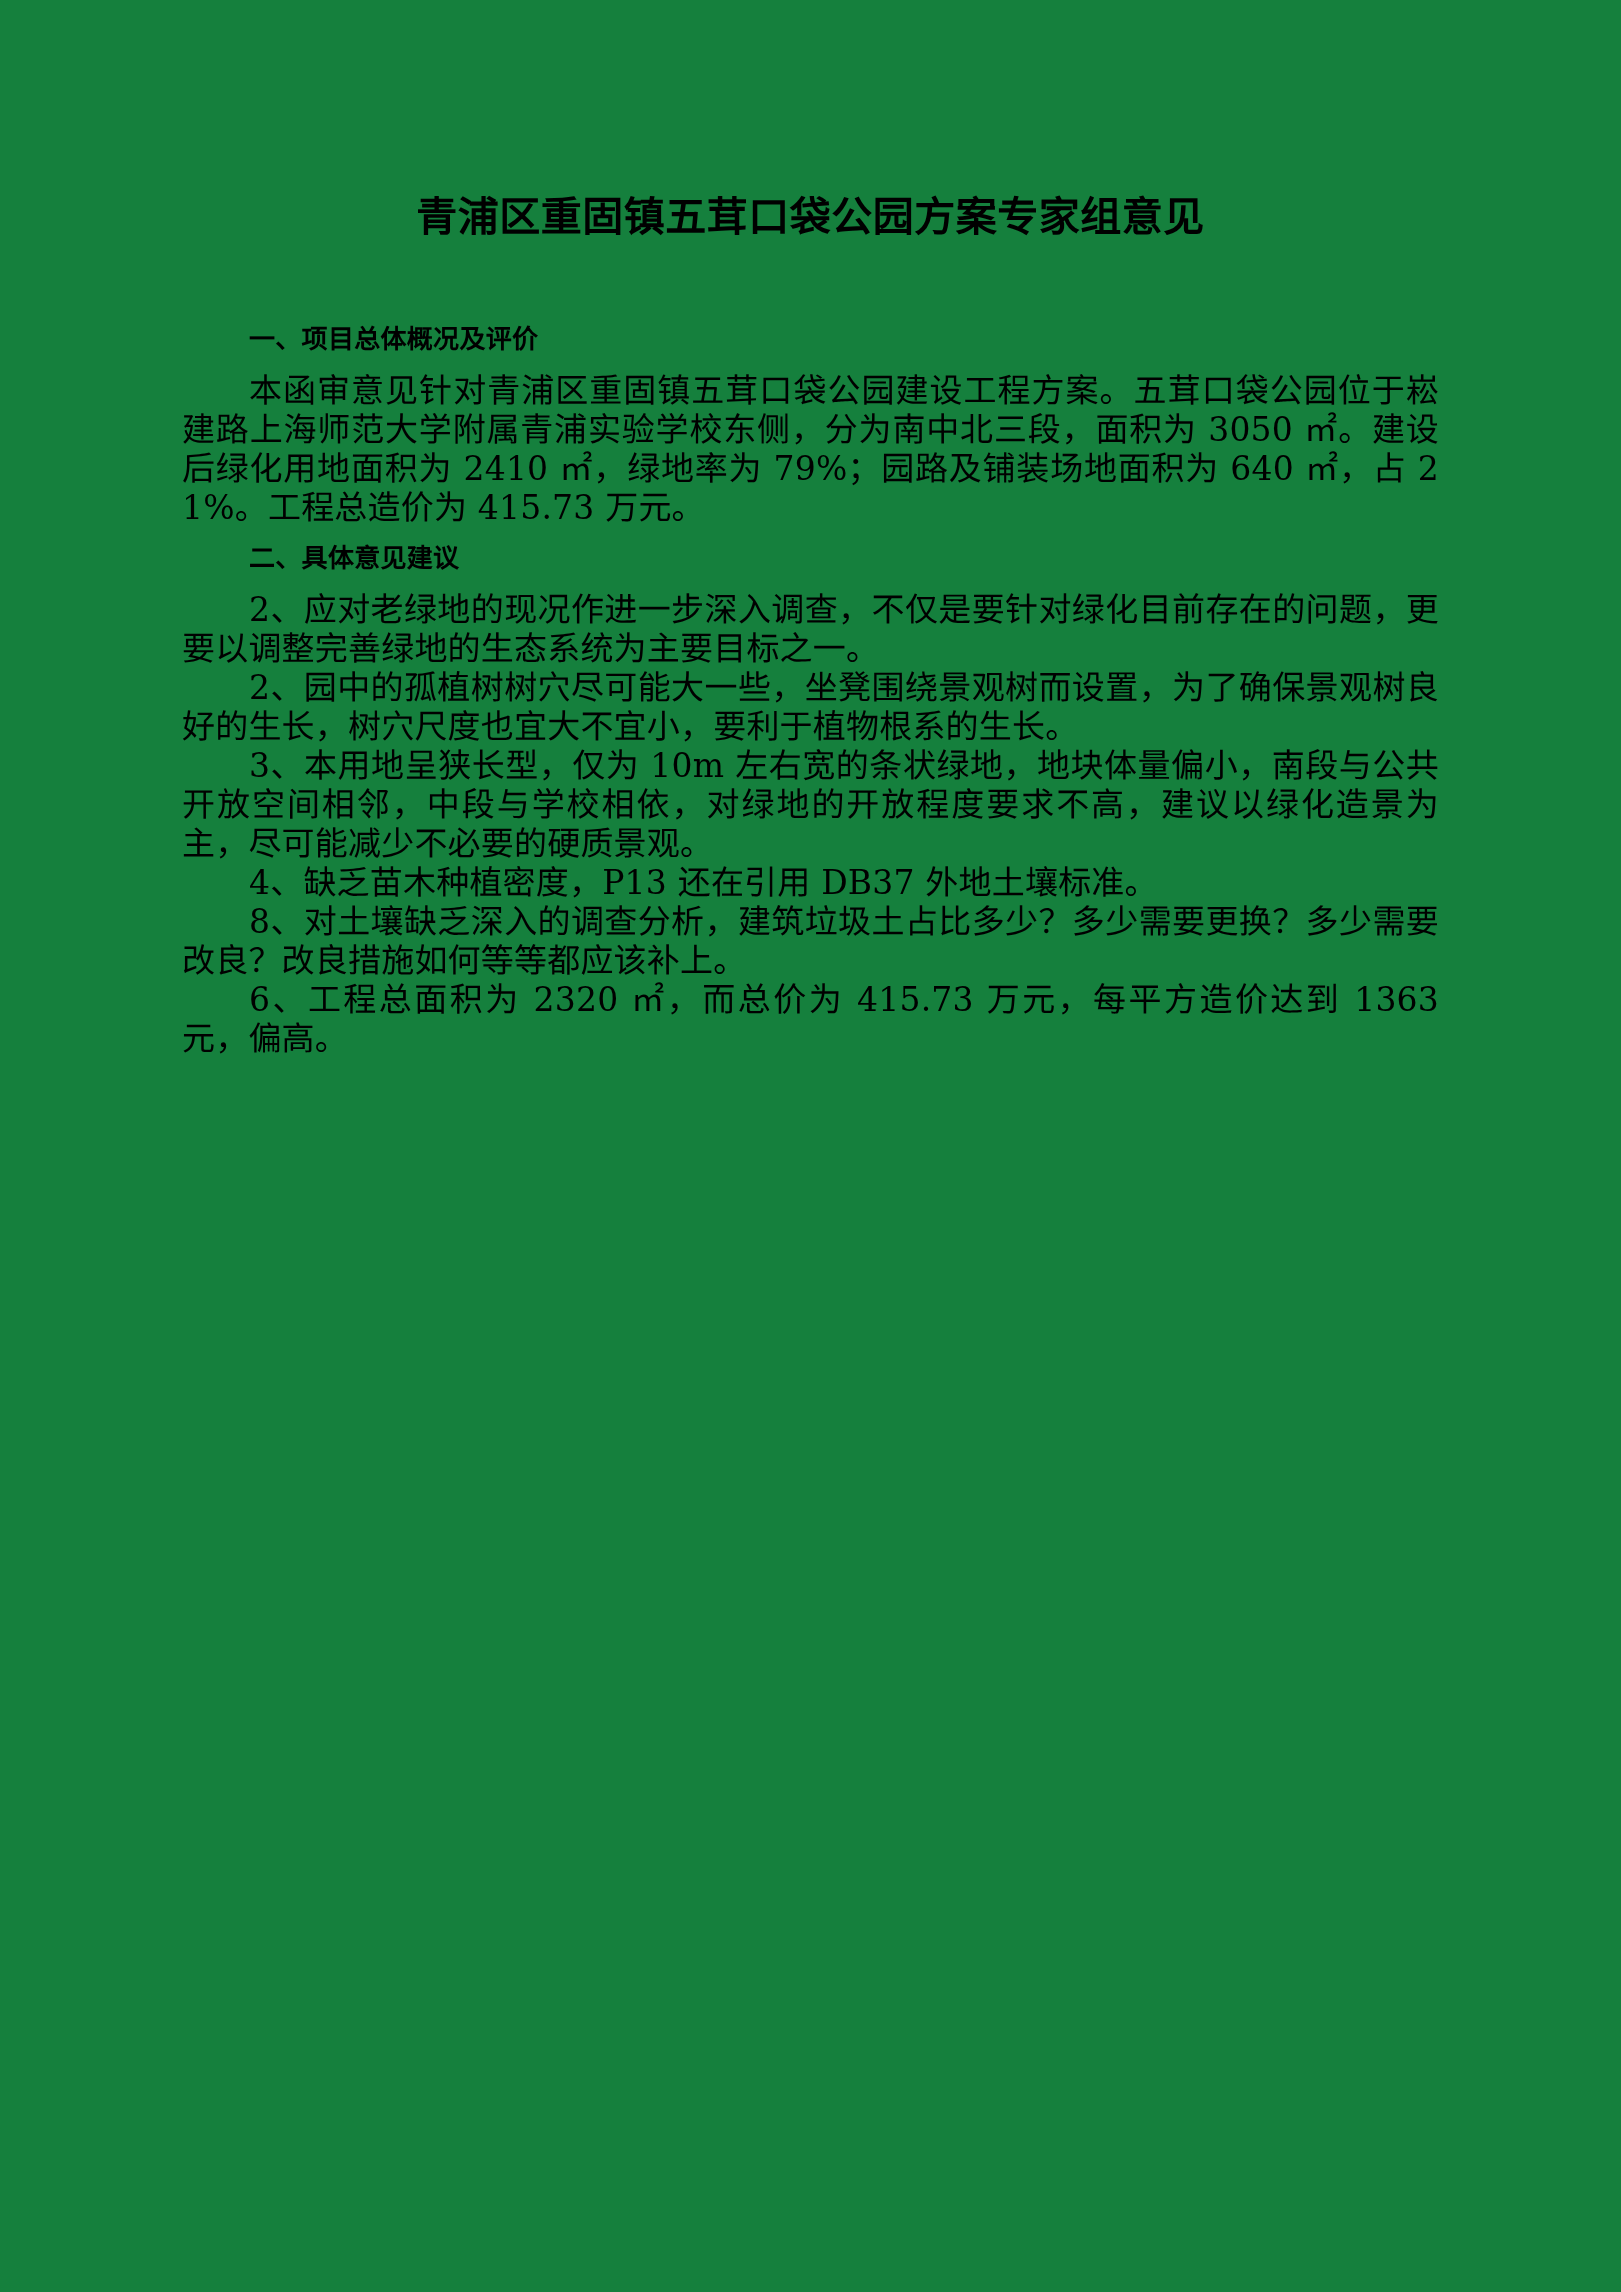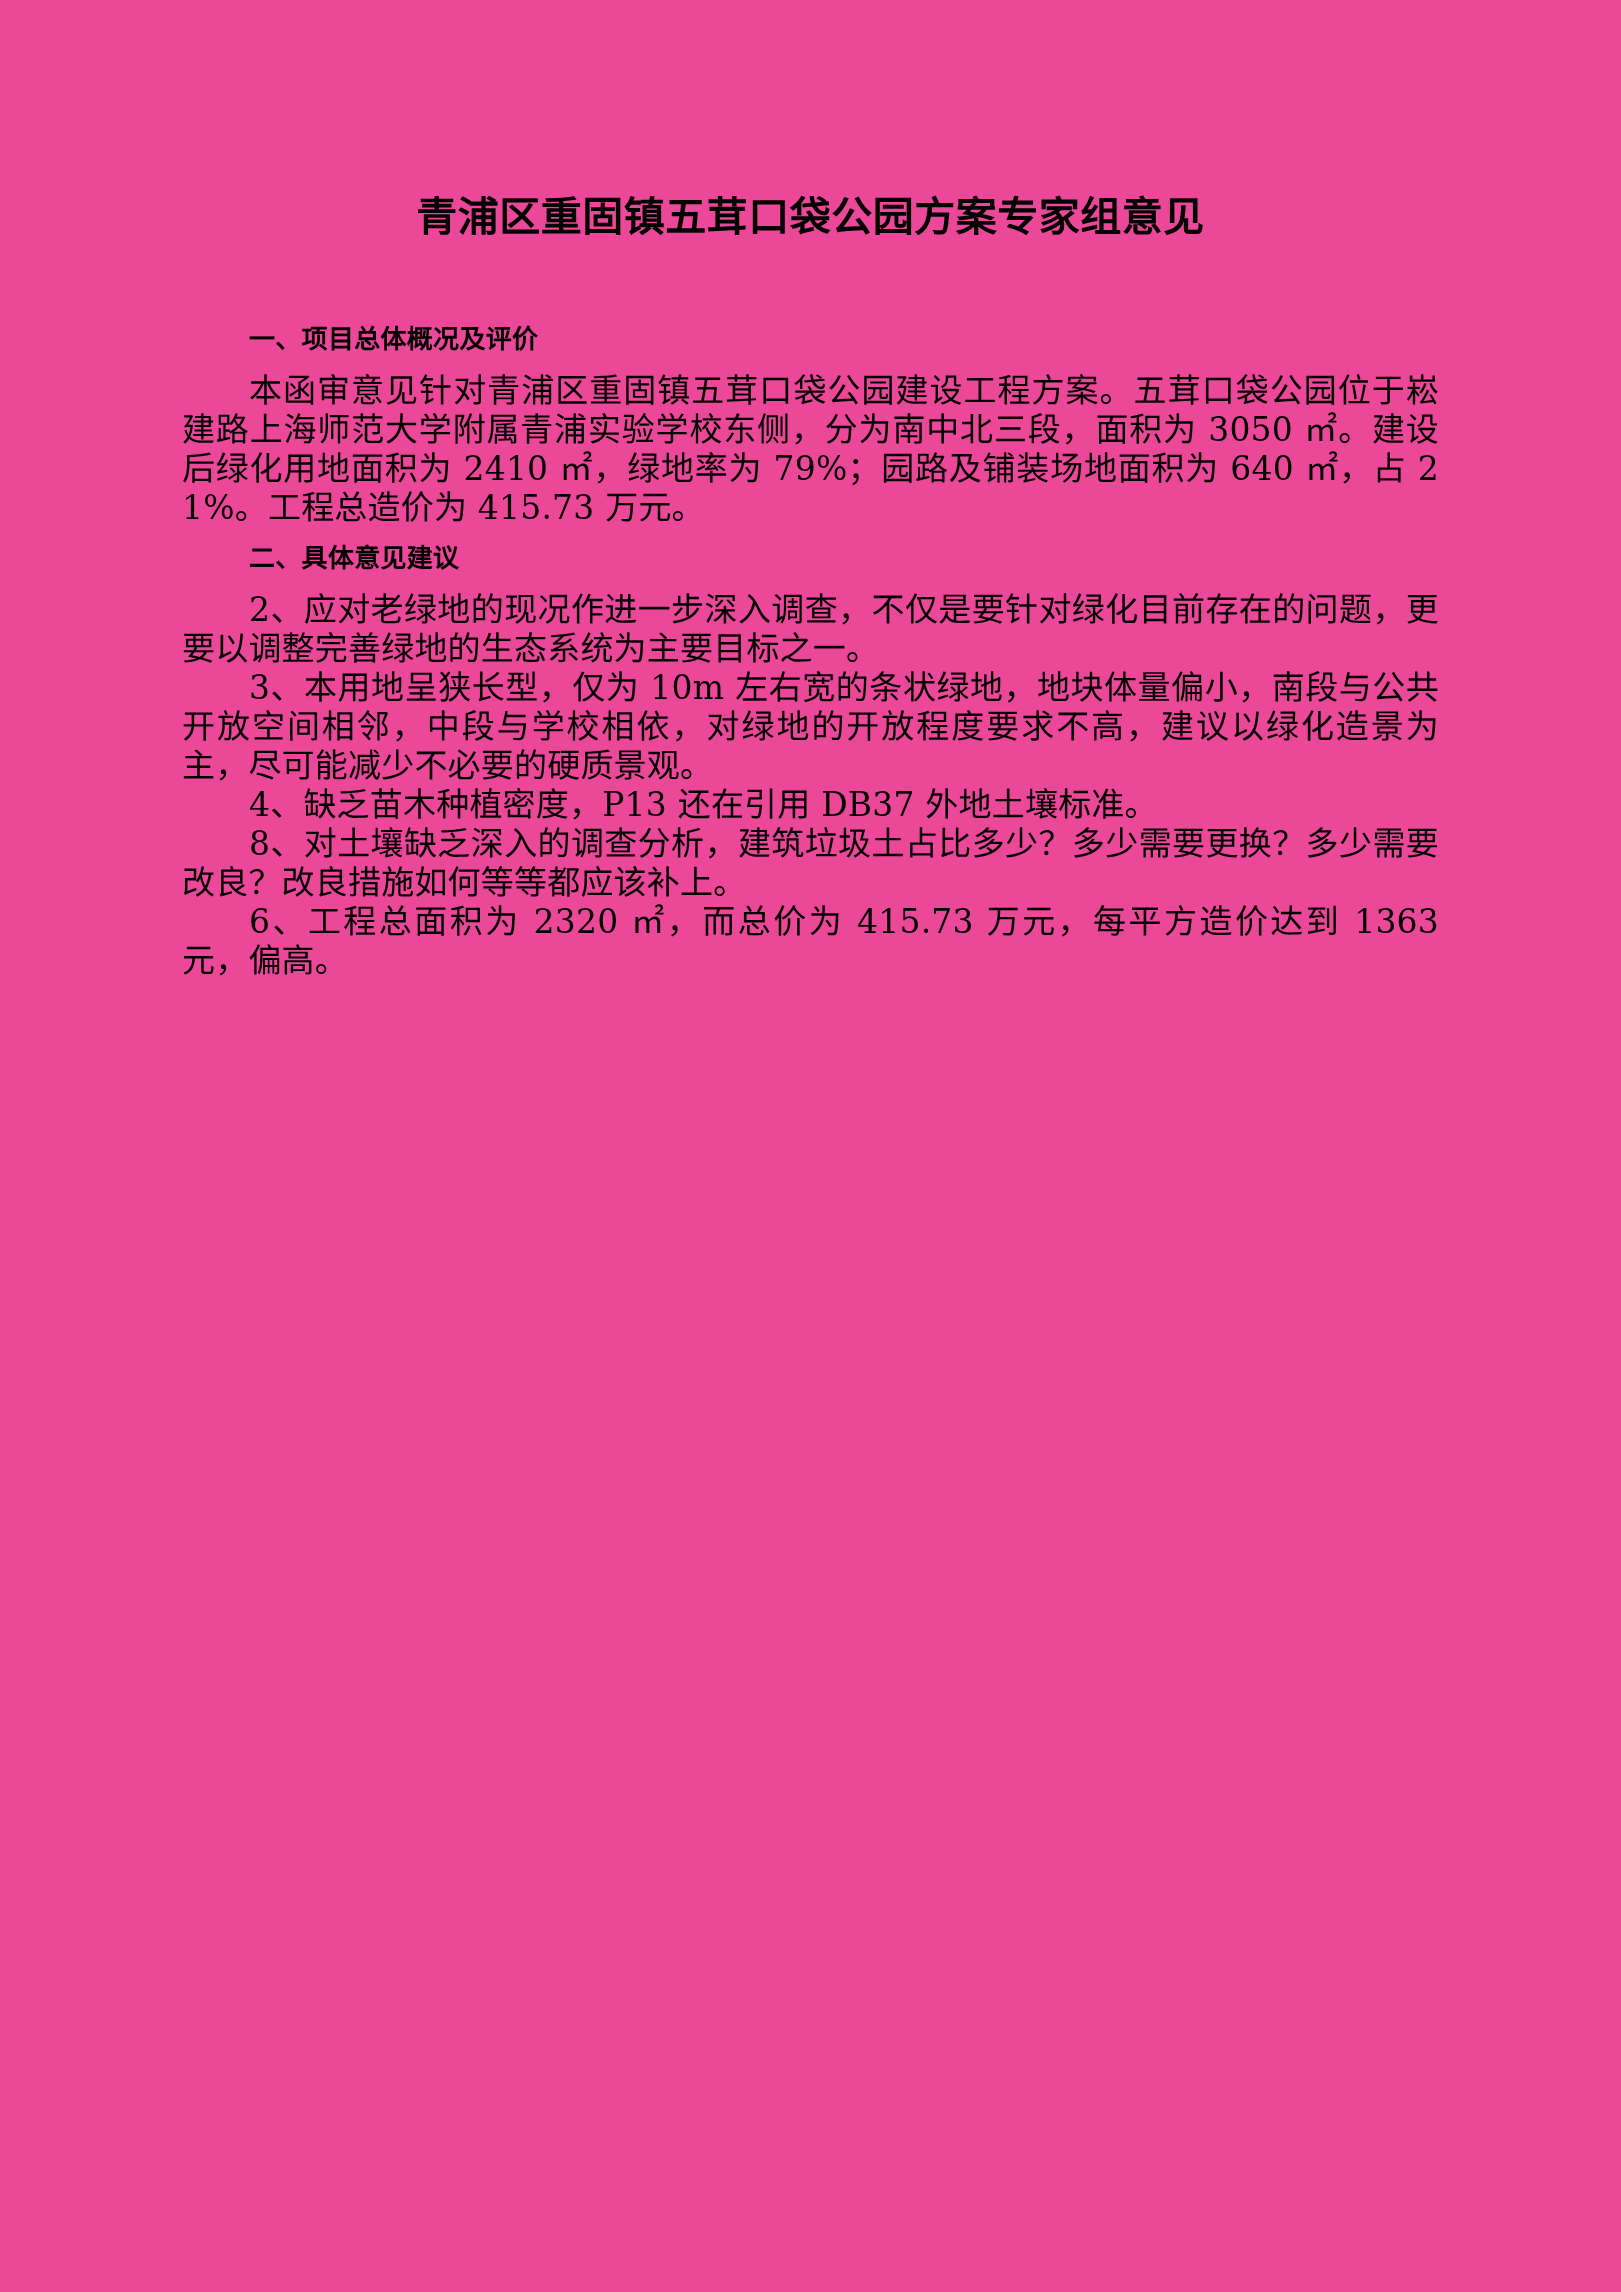--- a/index.html
+++ b/index.html
@@ -7,21 +7,21 @@
     margin: 0;
     padding: 0;
     background: #ffffff;
   }
 
   .page {
     position: relative;
     width: 1621px;
     height: 2293px;
     margin: 0 auto;
-    background: #ec4899;
+    background: #15803d;
     box-sizing: border-box;
     overflow: hidden;
   }
 
   .page-body {
     position: absolute;
     left: 182px;
     top: 0;
     width: 1257px;
     height: 2293px;
@@ -85,20 +85,21 @@
 
     <h2 class="section-heading">一、项目总体概况及评价</h2>
 
     <p class="para">本函审意见针对青浦区重固镇五茸口袋公园建设工程方案。五茸口袋公园位于崧建路上海师范大学附属青浦实验学校东侧，分为南中北三段，面积为 3050 ㎡。建设后绿化用地面积为 2410 ㎡，绿地率为 79%；园路及铺装场地面积为 640 ㎡，占 21%。工程总造价为 415.73 万元。</p>
 
 
     <h2 class="section-heading">二、具体意见建议</h2>
 
     <p class="para">2、应对老绿地的现况作进一步深入调查，不仅是要针对绿化目前存在的问题，更要以调整完善绿地的生态系统为主要目标之一。</p>
 
+    <p class="para">2、园中的孤植树树穴尽可能大一些，坐凳围绕景观树而设置，为了确保景观树良好的生长，树穴尺度也宜大不宜小，要利于植物根系的生长。</p>
 
     <p class="para">3、本用地呈狭长型，仅为 10m 左右宽的条状绿地，地块体量偏小，南段与公共开放空间相邻，中段与学校相依，对绿地的开放程度要求不高，建议以绿化造景为主，尽可能减少不必要的硬质景观。</p>
 
     <p class="para">4、缺乏苗木种植密度，P13 还在引用 DB37 外地土壤标准。</p>
 
     <p class="para">8、对土壤缺乏深入的调查分析，建筑垃圾土占比多少？多少需要更换？多少需要改良？改良措施如何等等都应该补上。</p>
 
     <p class="para">6、工程总面积为 2320 ㎡，而总价为 415.73 万元，每平方造价达到 1363 元，偏高。</p>
 
   </div>

